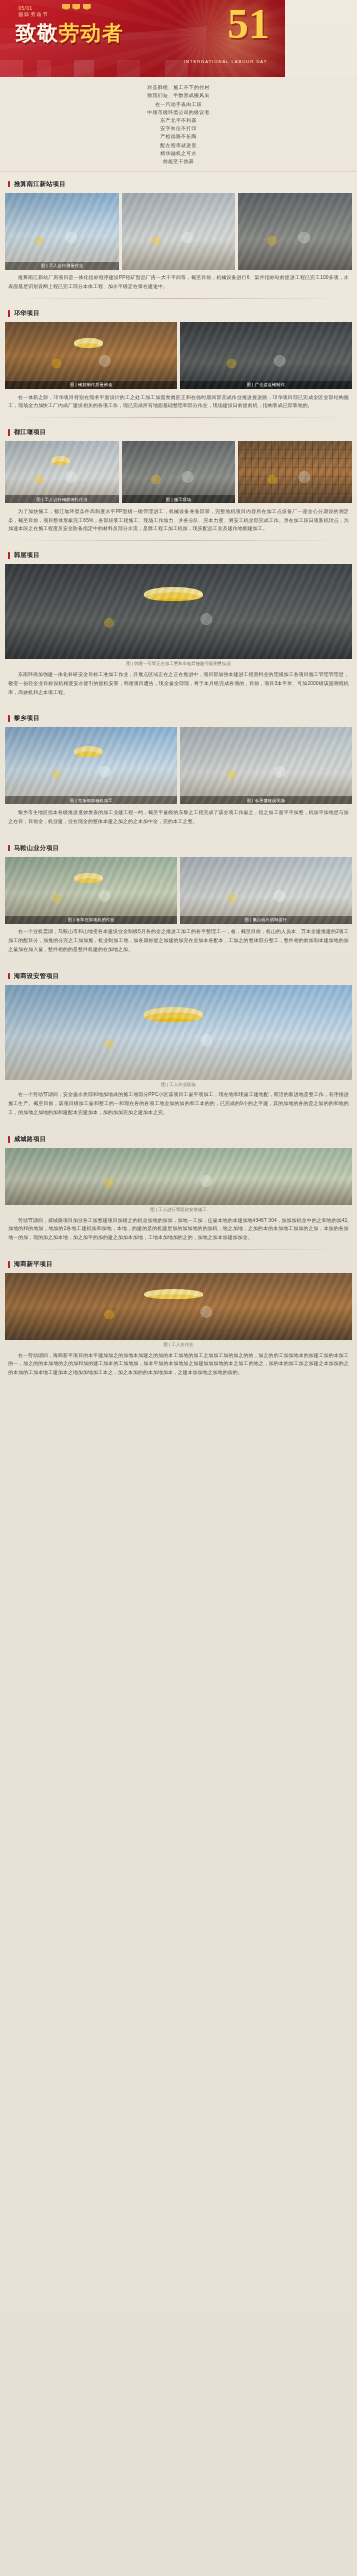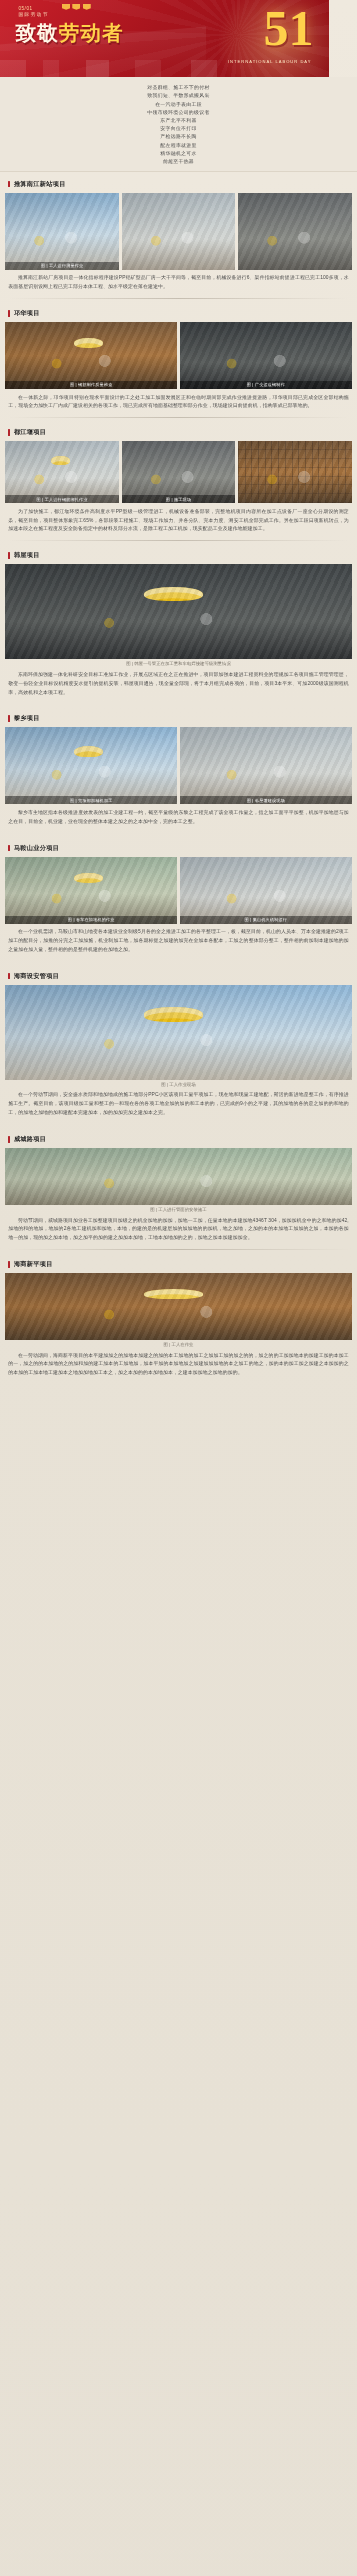--- a/index.html
+++ b/index.html
@@ -12,21 +12,21 @@
     width: 357px;
     min-height: 3091px;
     background: linear-gradient(180deg,#efe9de 0%,#e8e2d6 40%,#e6e0d4 100%);
     position: relative;
     overflow: hidden;
   }
 
   
   .hero {
     position: relative;
-    width: 329px;
+    width: 285px;
     height: 77px;
     background: linear-gradient(135deg,#c8202a 0%,#a8141d 45%,#8e1016 100%);
     overflow: hidden;
   }
   .hero .rays {
     position: absolute; inset: 0;
     background:
       repeating-conic-gradient(from 0deg at 72% 45%,
         rgba(255,255,255,0.05) 0deg 6deg, rgba(255,255,255,0) 6deg 14deg);
     opacity: .7;
@@ -53,21 +53,21 @@
   .hero-title {
     position: absolute; left: 15.5px; top: 18.5px;
     color: #fff7e6; font-size: 20.6px; font-weight: bold;
     letter-spacing: 1px;
     text-shadow: 1px 1.5px 0 rgba(110,10,15,.55);
     font-family: "Liberation Serif", serif;
   }
   .hero-title .accent { color: #ffd24a; }
   .hero-51 {
     position: absolute; right: 15.5px; top: 3.1px;
-    font-size: 50px; font-weight: bold; line-height: 1;
+    font-size: 42px; font-weight: bold; line-height: 1;
     font-family: "Liberation Serif", serif;
     color: #ffd14b;
     text-shadow: 1.5px 2.1px 0 rgba(120,12,16,.5), 0 0 11.3px rgba(255,200,80,.45);
   }
   .hero-en {
     position: absolute; right: 17.5px; bottom: 13.4px;
     color: #ffe9c6; font-size: 4.1px; letter-spacing: 1px;
   }
   .hero-flags {
     position: absolute; left: 62px; top: 4.1px;

